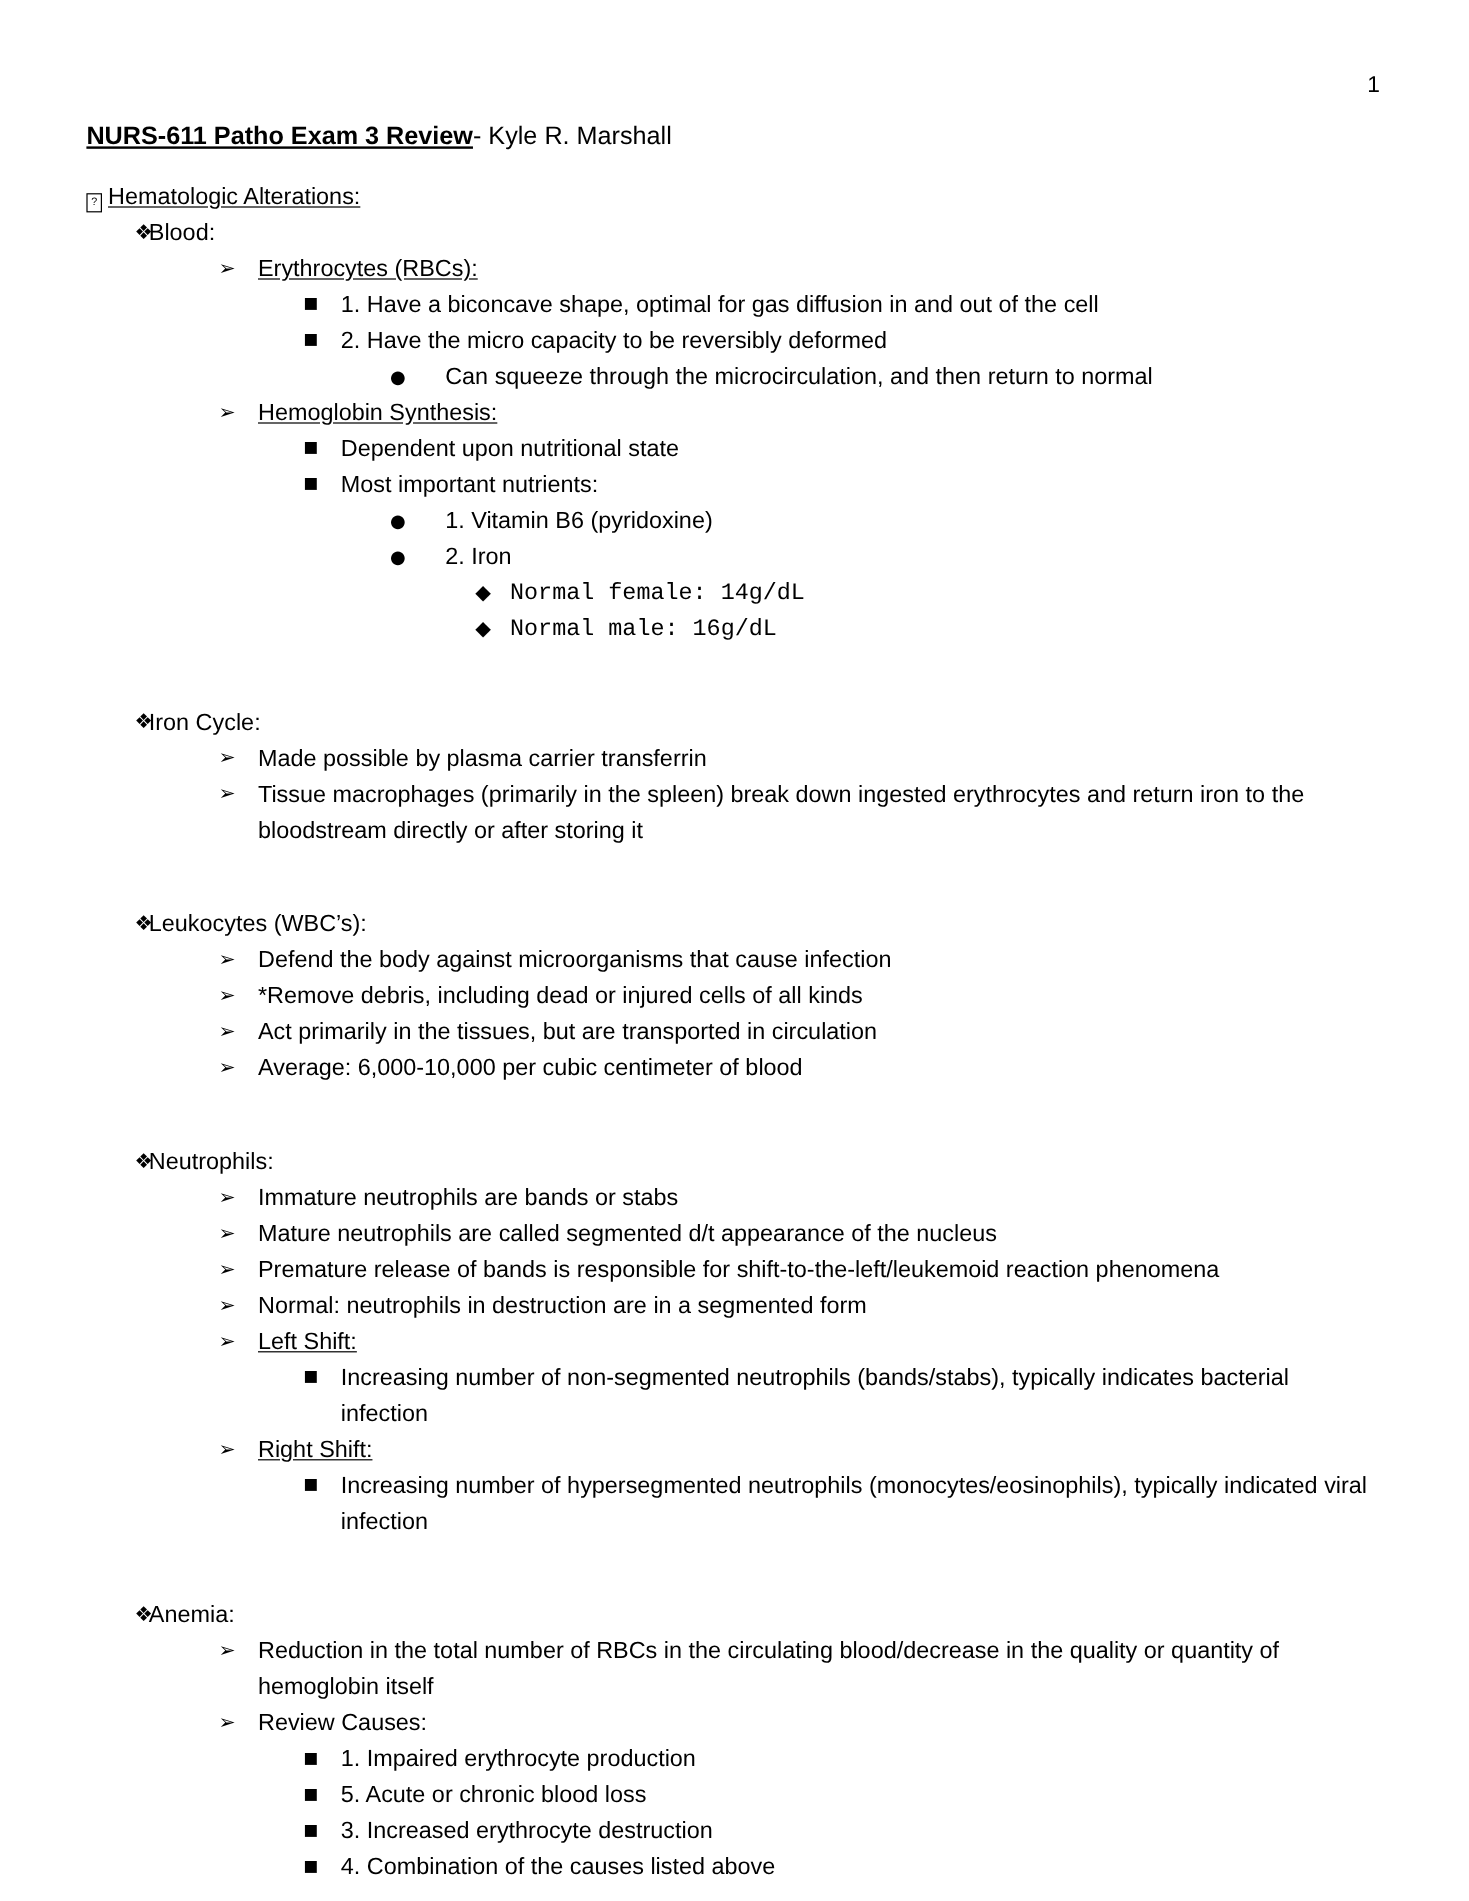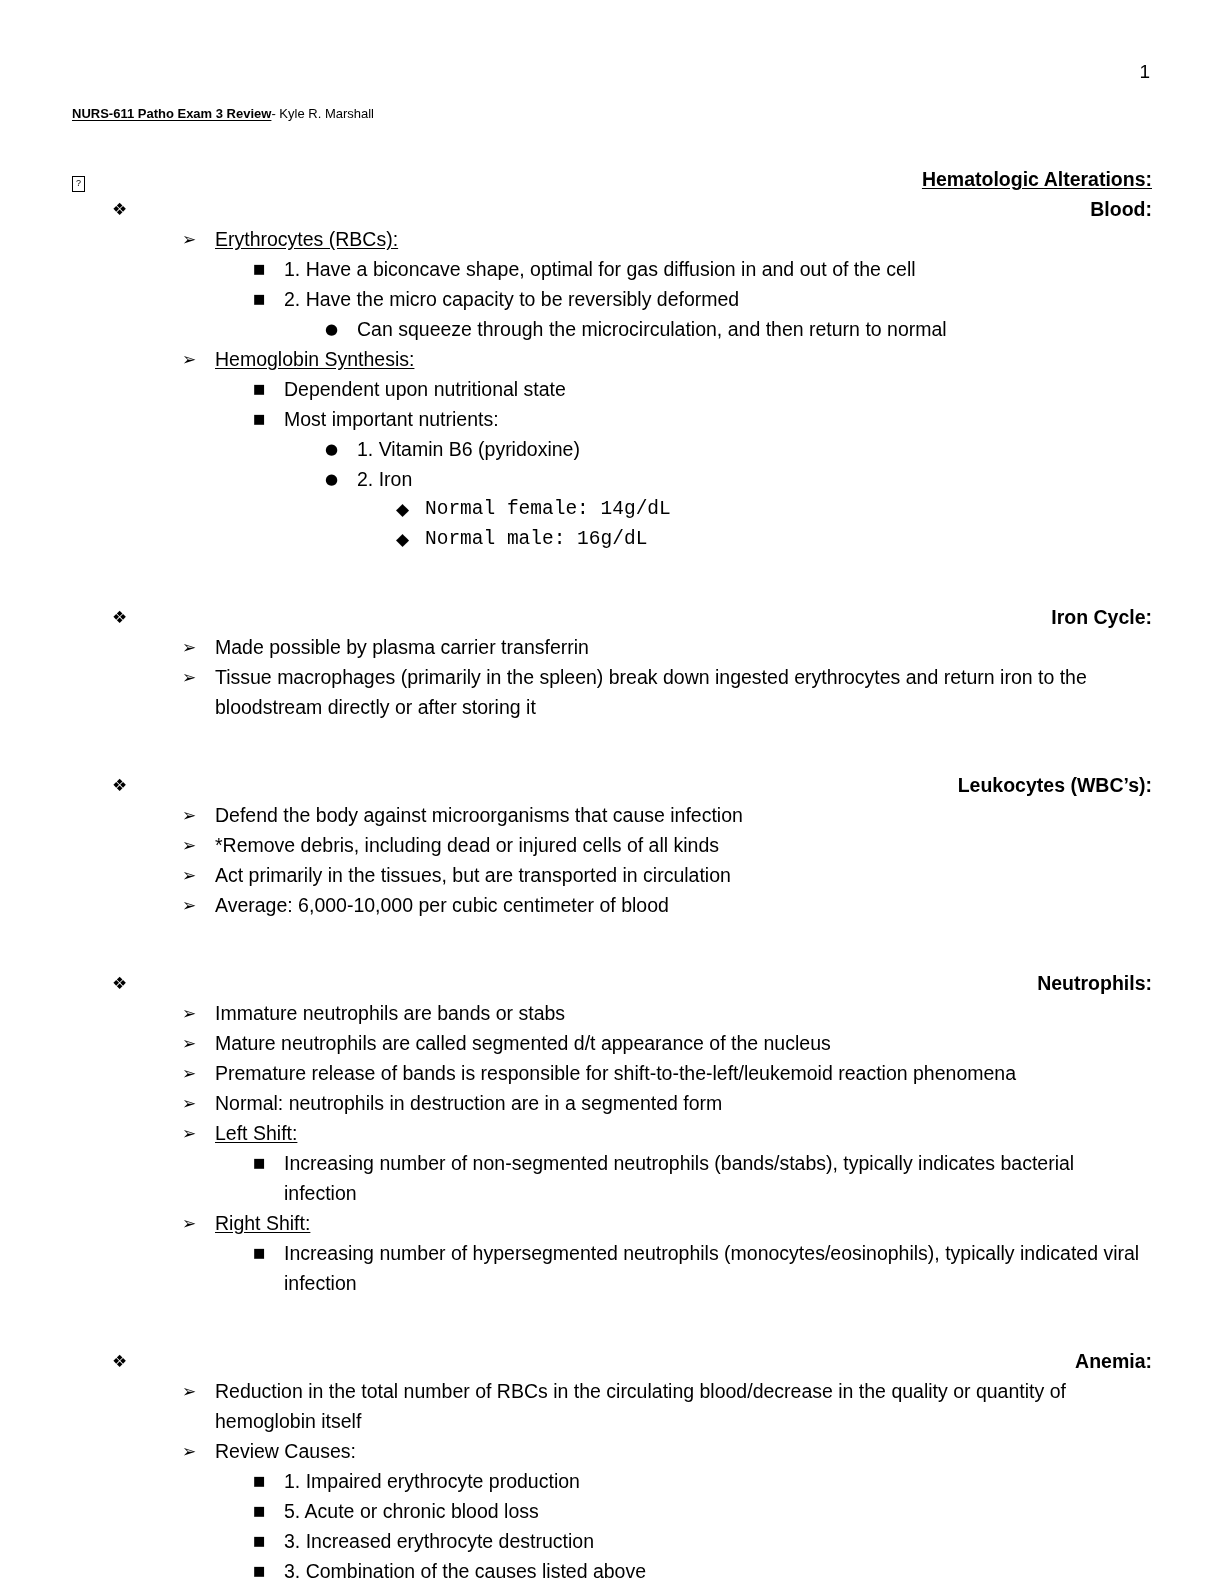--- a/index.html
+++ b/index.html
@@ -29,23 +29,23 @@
     color: #000;
   }
   .doc-body {
     position: absolute;
     top: 100px;
     left: 72px;
     right: 72px;
   }
   
   .title-line {
-    font-size: 13px;
+    font-size: 21px;
     line-height: 28px;
-    margin-bottom: 36px;
+    margin-bottom: 21px;
     white-space: nowrap;
   }
   .title-main {
     font-weight: bold;
     text-decoration: underline;
     text-underline-offset: 2px;
   }
   .title-author {
     font-weight: normal;
   }
@@ -72,21 +72,21 @@
   
   .lv1 { margin-left: 0px;   }
   .lv1 > .txt { margin-left: 18px; }
   .lv2 { margin-left: 40px;  }
   .lv2 > .txt { margin-left: 12px; }
   .lv3 { margin-left: 110px; }
   .lv3 > .txt { margin-left: 33px; }
   .lv4 { margin-left: 181px; }
   .lv4 > .txt { margin-left: 31px; }
   .lv5 { margin-left: 253px; }
-  .lv5 > .txt { margin-left: 32px; }
+  .lv5 > .txt { margin-left: 46px; }
   .lv6 { margin-left: 324px; }
   .lv6 > .txt { margin-left: 29px; font-family: Liberation Mono, monospace; }
 
   
   .b-tofu {
     font-size: 15px;
     line-height: 30px;
   }
   .b-tofu .boxglyph {
     display: inline-block;
@@ -98,21 +98,21 @@
     text-align: center;
     font-family: "Liberation Sans", sans-serif;
     vertical-align: -2px;
   }
   .b-diamond4 { font-size: 17px; }
   .b-arrow    { font-size: 17px; }
   .b-square   { font-size: 13px; }
   .b-disc     { font-size: 15px; }
   .b-diamond  { font-size: 17px; }
 
-  .bold { font-weight: bold; text-align: right; }
+  .bold { font-weight: normal; }
   .ital { }
   .uline { text-decoration: underline; text-underline-offset: 2px; }
   .gap-md { height: 30px; }
   .wrap { max-width: 930px; }
 </style>
 </head>
 <body>
 
 <div class="page">
 
@@ -282,17 +282,17 @@
     <div class="row lv4">
       <span class="bullet b-square">■</span>
       <span class="txt wrap">5. Acute or chronic blood loss</span>
     </div>
     <div class="row lv4">
       <span class="bullet b-square">■</span>
       <span class="txt wrap">3. Increased erythrocyte destruction</span>
     </div>
     <div class="row lv4">
       <span class="bullet b-square">■</span>
-      <span class="txt wrap">3. Combination of the causes listed above</span>
+      <span class="txt wrap">4. Combination of the causes listed above</span>
     </div>
 
   </div>
 </div>
 
 </body></html>

